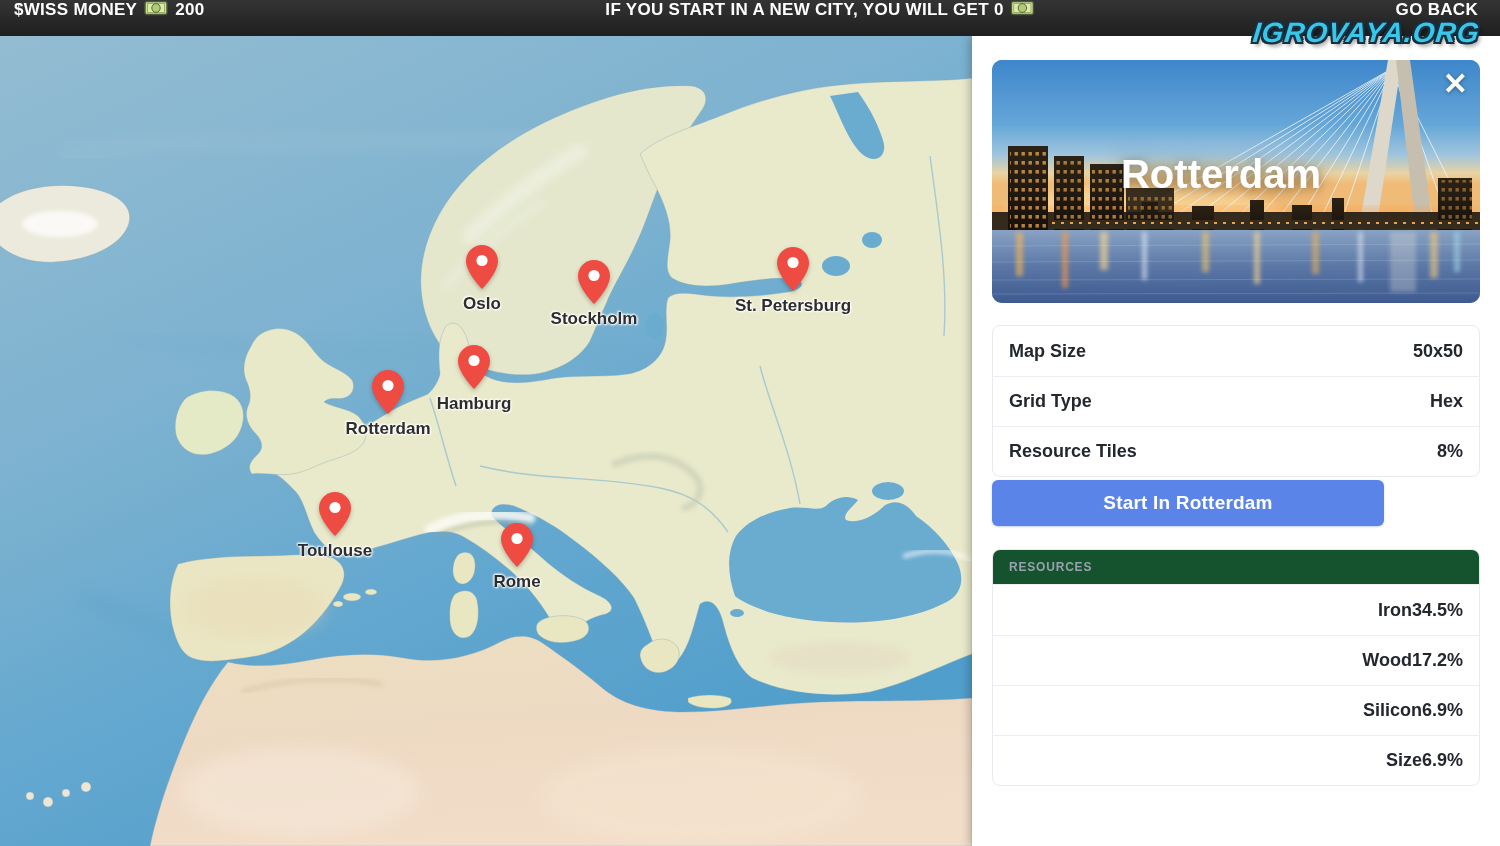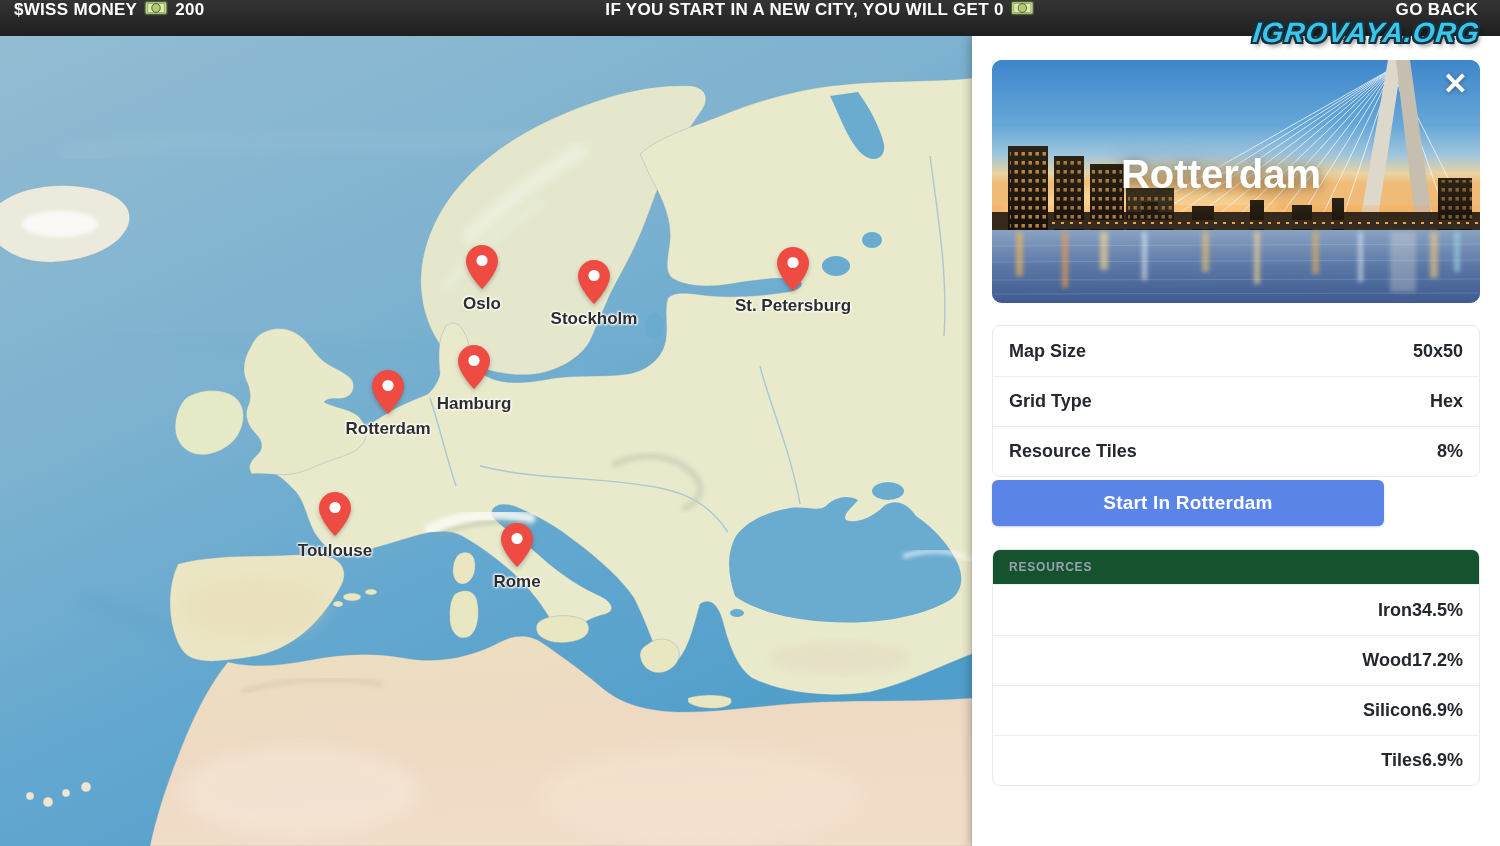--- a/index.html
+++ b/index.html
@@ -418,17 +418,17 @@
     <span class="row-value">17.2%</span>
   </div>
 
 
   <div class="res-row">
     <span class="row-label">Silicon</span>
     <span class="row-value">6.9%</span>
   </div>
 
   <div class="res-row">
-    <span class="row-label">Tiles</span>
+    <span class="row-label">Size</span>
     <span class="row-value">6.9%</span>
   </div>
 </div>
 </div>
 
 </body></html>

